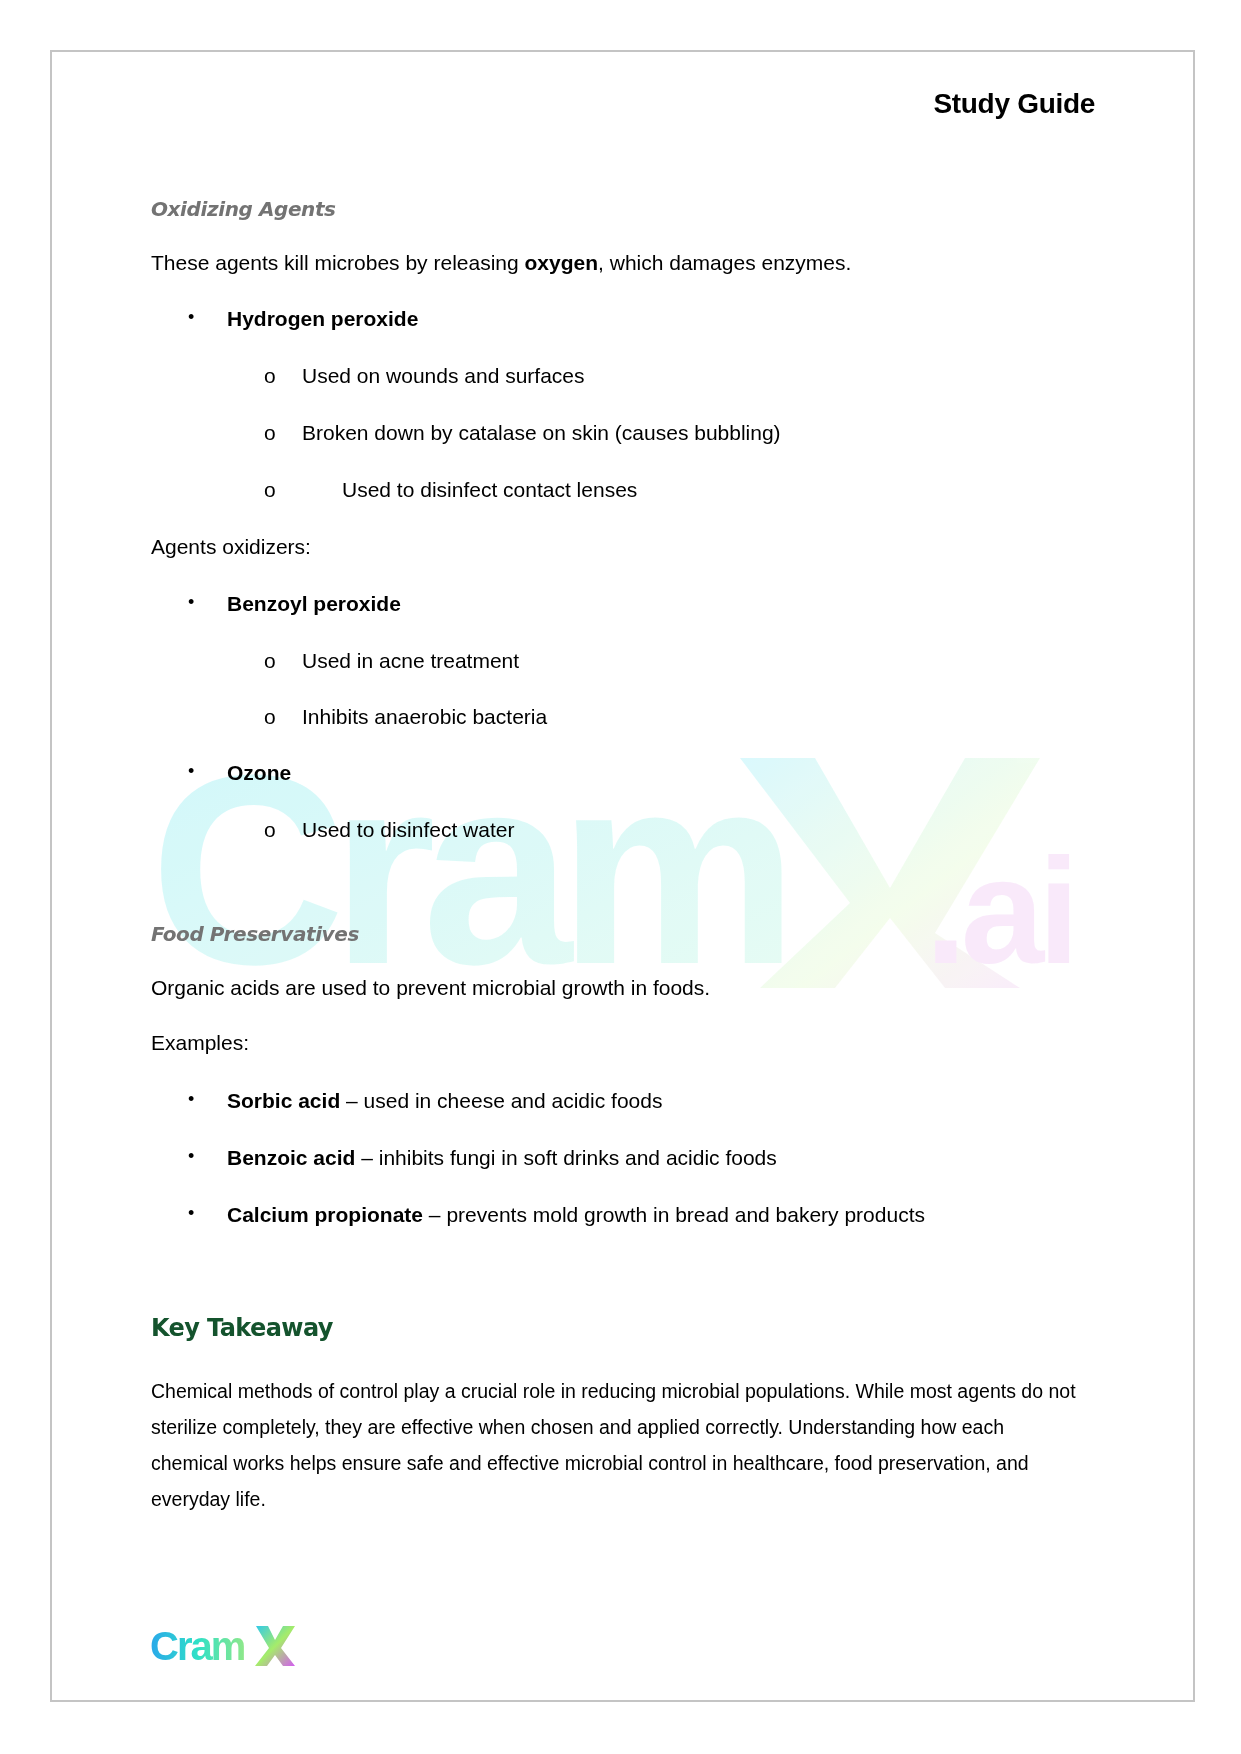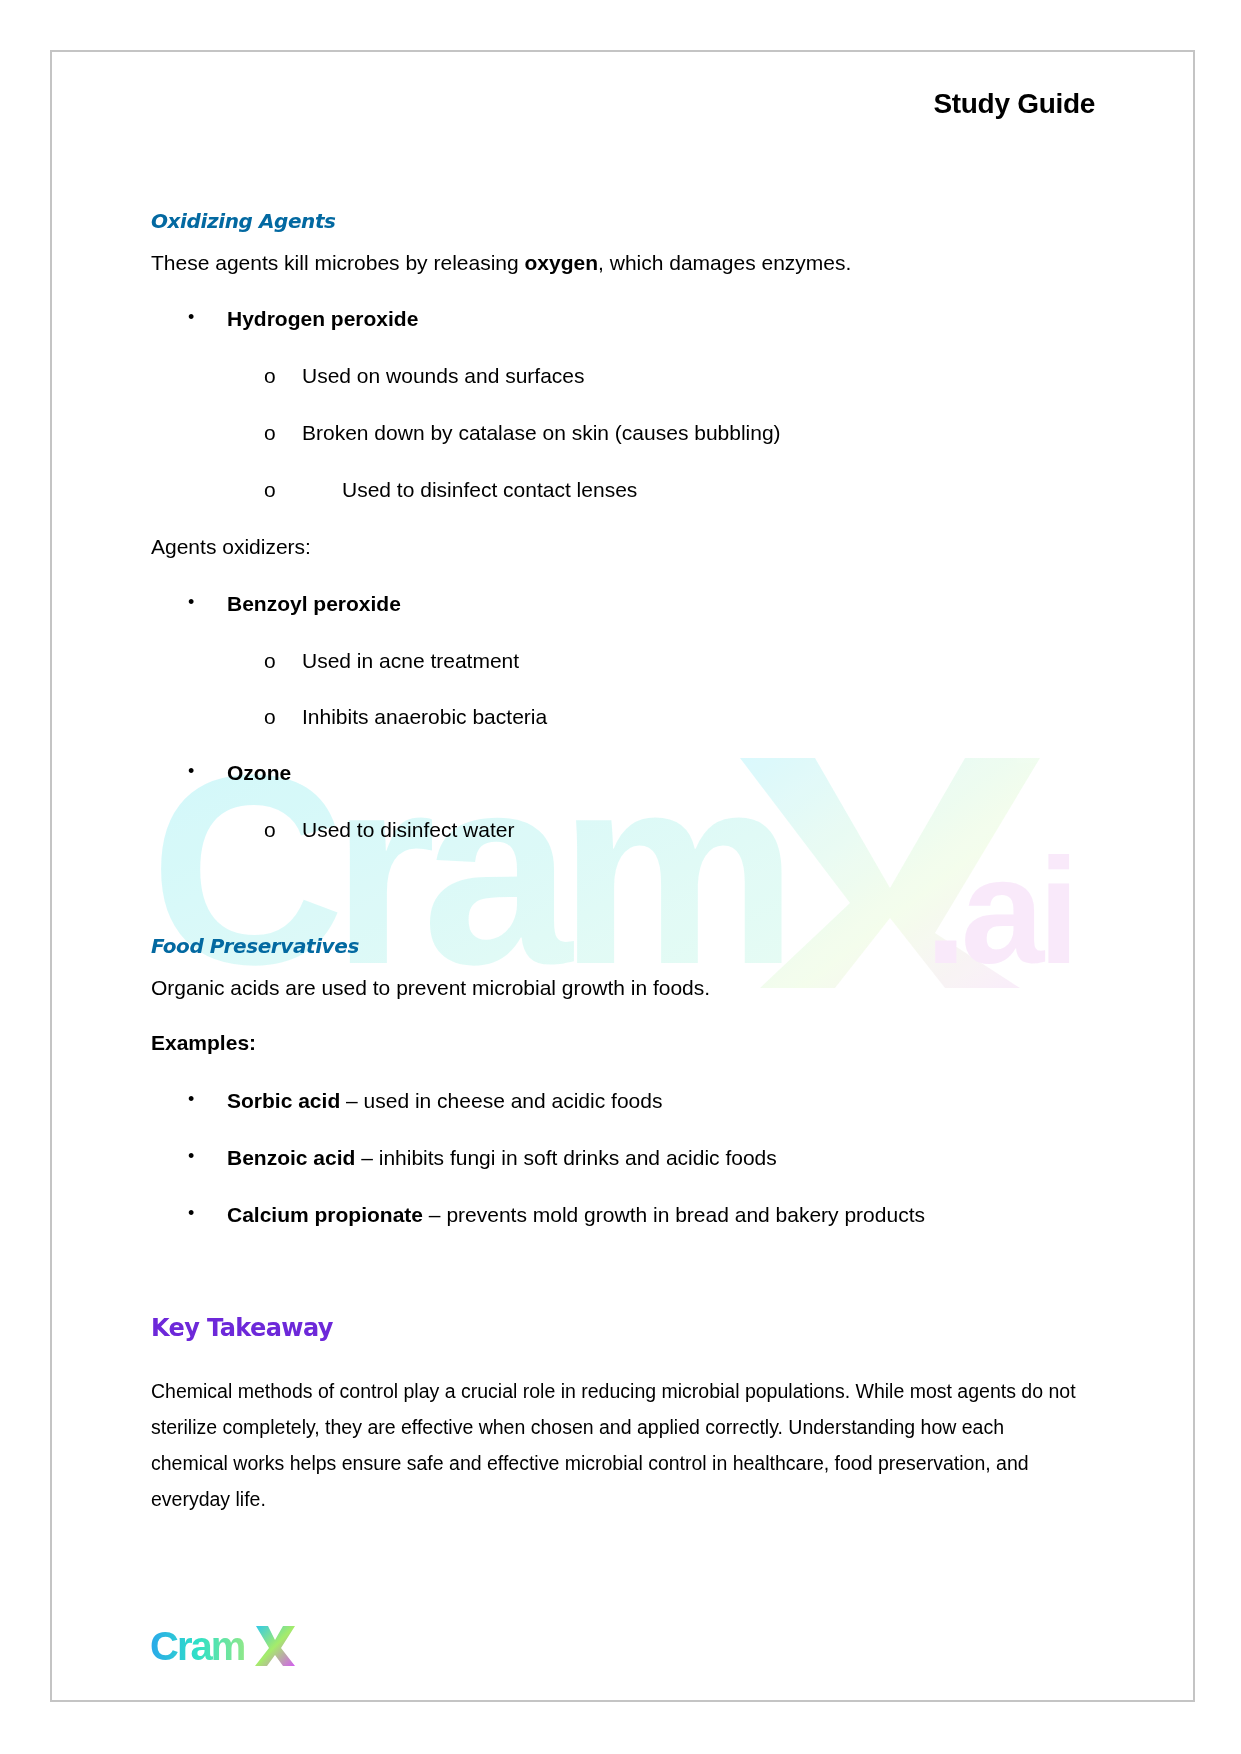--- a/index.html
+++ b/index.html
@@ -5,22 +5,22 @@
   html, body { margin: 0; padding: 0; background: #ffffff; }
   body { width: 1241px; height: 1754px; position: relative; overflow: hidden;
          font-family: "Liberation Sans", sans-serif; color: #000; }
   .page-frame { position: absolute; left: 50px; top: 50px; width: 1145px; height: 1652px;
                 border: 2px solid #c4c4c4; box-sizing: border-box; }
   .watermark { position: absolute; left: 150px; top: 758px; width: 945px; height: 240px;
                pointer-events: none; }
   .abs { position: absolute; white-space: nowrap; }
   .doc-title { right: 146px; top: 88px; font-size: 28px; font-weight: bold; letter-spacing: -0.3px; }
   .h-italic { font-family: "DejaVu Sans", sans-serif; font-style: italic; font-weight: bold;
-              color: #0369a1; font-size: 20px; letter-spacing: -0.4px; margin-top: 12px; }
-  .h-main { font-family: "DejaVu Sans", sans-serif; font-weight: bold; color: #6d28d9;
+              color: #737373; font-size: 20px; letter-spacing: -0.4px; }
+  .h-main { font-family: "DejaVu Sans", sans-serif; font-weight: bold; color: #14532d;
             font-size: 24px; letter-spacing: -0.6px; }
   .txt { font-size: 21px; line-height: 24px; text-align: center; }
   .bullet { font-size: 18px; }
   .para { position: absolute; left: 151px; top: 1373px; width: 930px; font-size: 19.5px; line-height: 36px; }
   b { font-weight: bold; }
   .logo { position: absolute; left: 150px; top: 1622px; }
 </style>
 </head>
 <body>
 
@@ -69,21 +69,21 @@
 <span class="abs txt" style="left:264px; top:705px;">o</span>
 <span class="abs txt" style="left:302px; top:705px;">Inhibits anaerobic bacteria</span>
 
 <span class="abs bullet" style="left:188px; top:761px;">•</span>
 <b class="abs txt" style="left:227px; top:761px;">Ozone</b>
 <span class="abs txt" style="left:264px; top:818px;">o</span>
 <span class="abs txt" style="left:302px; top:818px;">Used to disinfect water</span>
 
 <div class="abs h-italic" style="left:151px; top:922px;">Food Preservatives</div>
 <div class="abs txt" style="left:151px; top:976px;">Organic acids are used to prevent microbial growth in foods.</div>
-<div class="abs txt" style="left:151px; top:1031px;font-weight:bold;">Examples:</div>
+<div class="abs txt" style="left:151px; top:1031px;">Examples:</div>
 
 <span class="abs bullet" style="left:188px; top:1089px;">•</span>
 <span class="abs txt" style="left:227px; top:1089px;"><b>Sorbic acid</b><span> – used in cheese and acidic foods</span></span>
 <span class="abs bullet" style="left:188px; top:1146px;">•</span>
 <span class="abs txt" style="left:227px; top:1146px;"><b>Benzoic acid</b><span> – inhibits fungi in soft drinks and acidic foods</span></span>
 <span class="abs bullet" style="left:188px; top:1203px;">•</span>
 <span class="abs txt" style="left:227px; top:1203px;"><b>Calcium propionate</b><span> – prevents mold growth in bread and bakery products</span></span>
 
 <div class="abs h-main" style="left:151px; top:1314px;">Key Takeaway</div>
 <div class="para">Chemical methods of control play a crucial role in reducing microbial populations. While most agents do not sterilize completely, they are effective when chosen and applied correctly. Understanding how each chemical works helps ensure safe and effective microbial control in healthcare, food preservation, and everyday life.</div>

